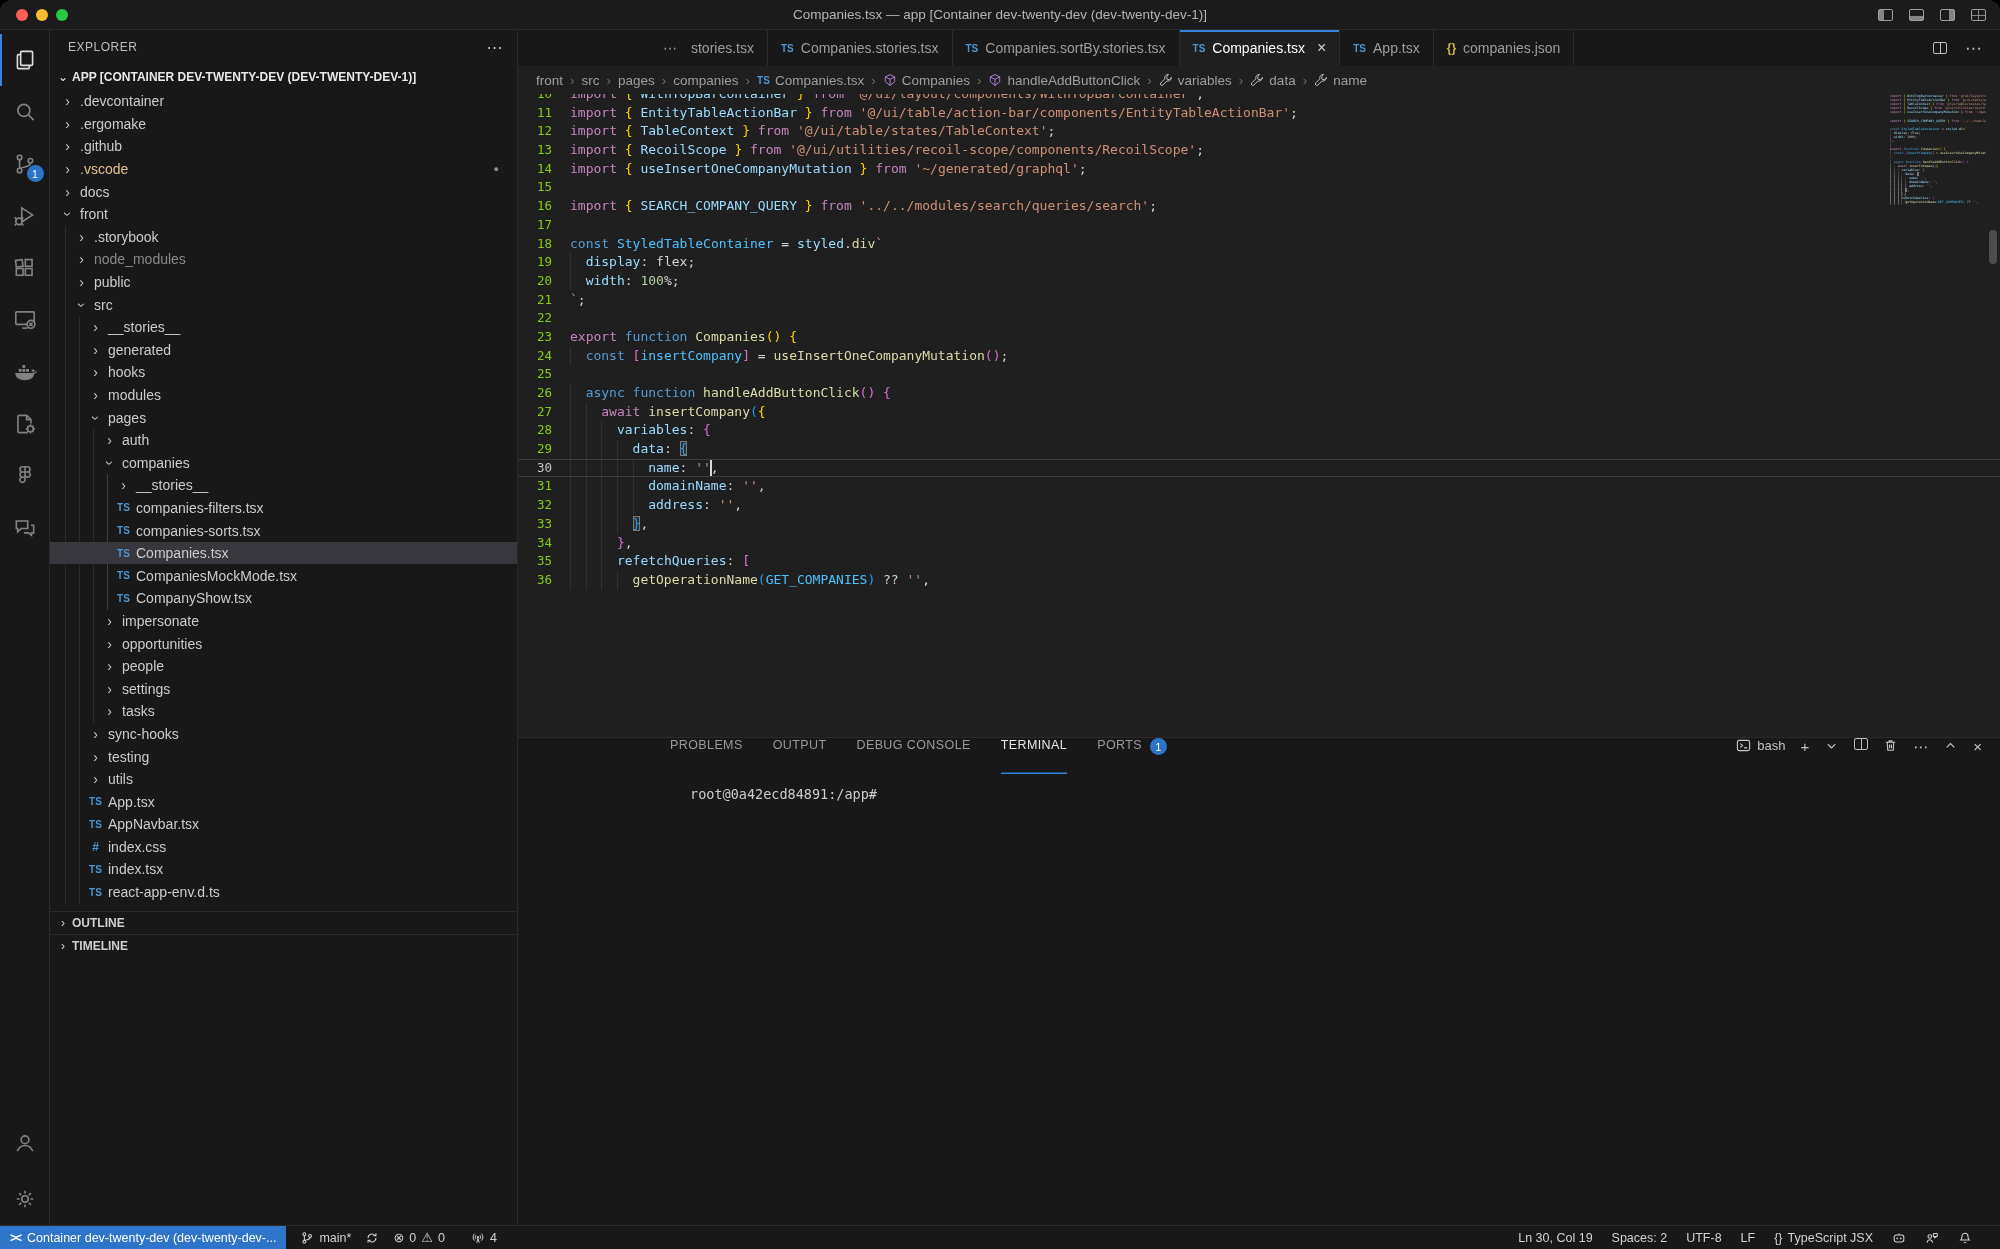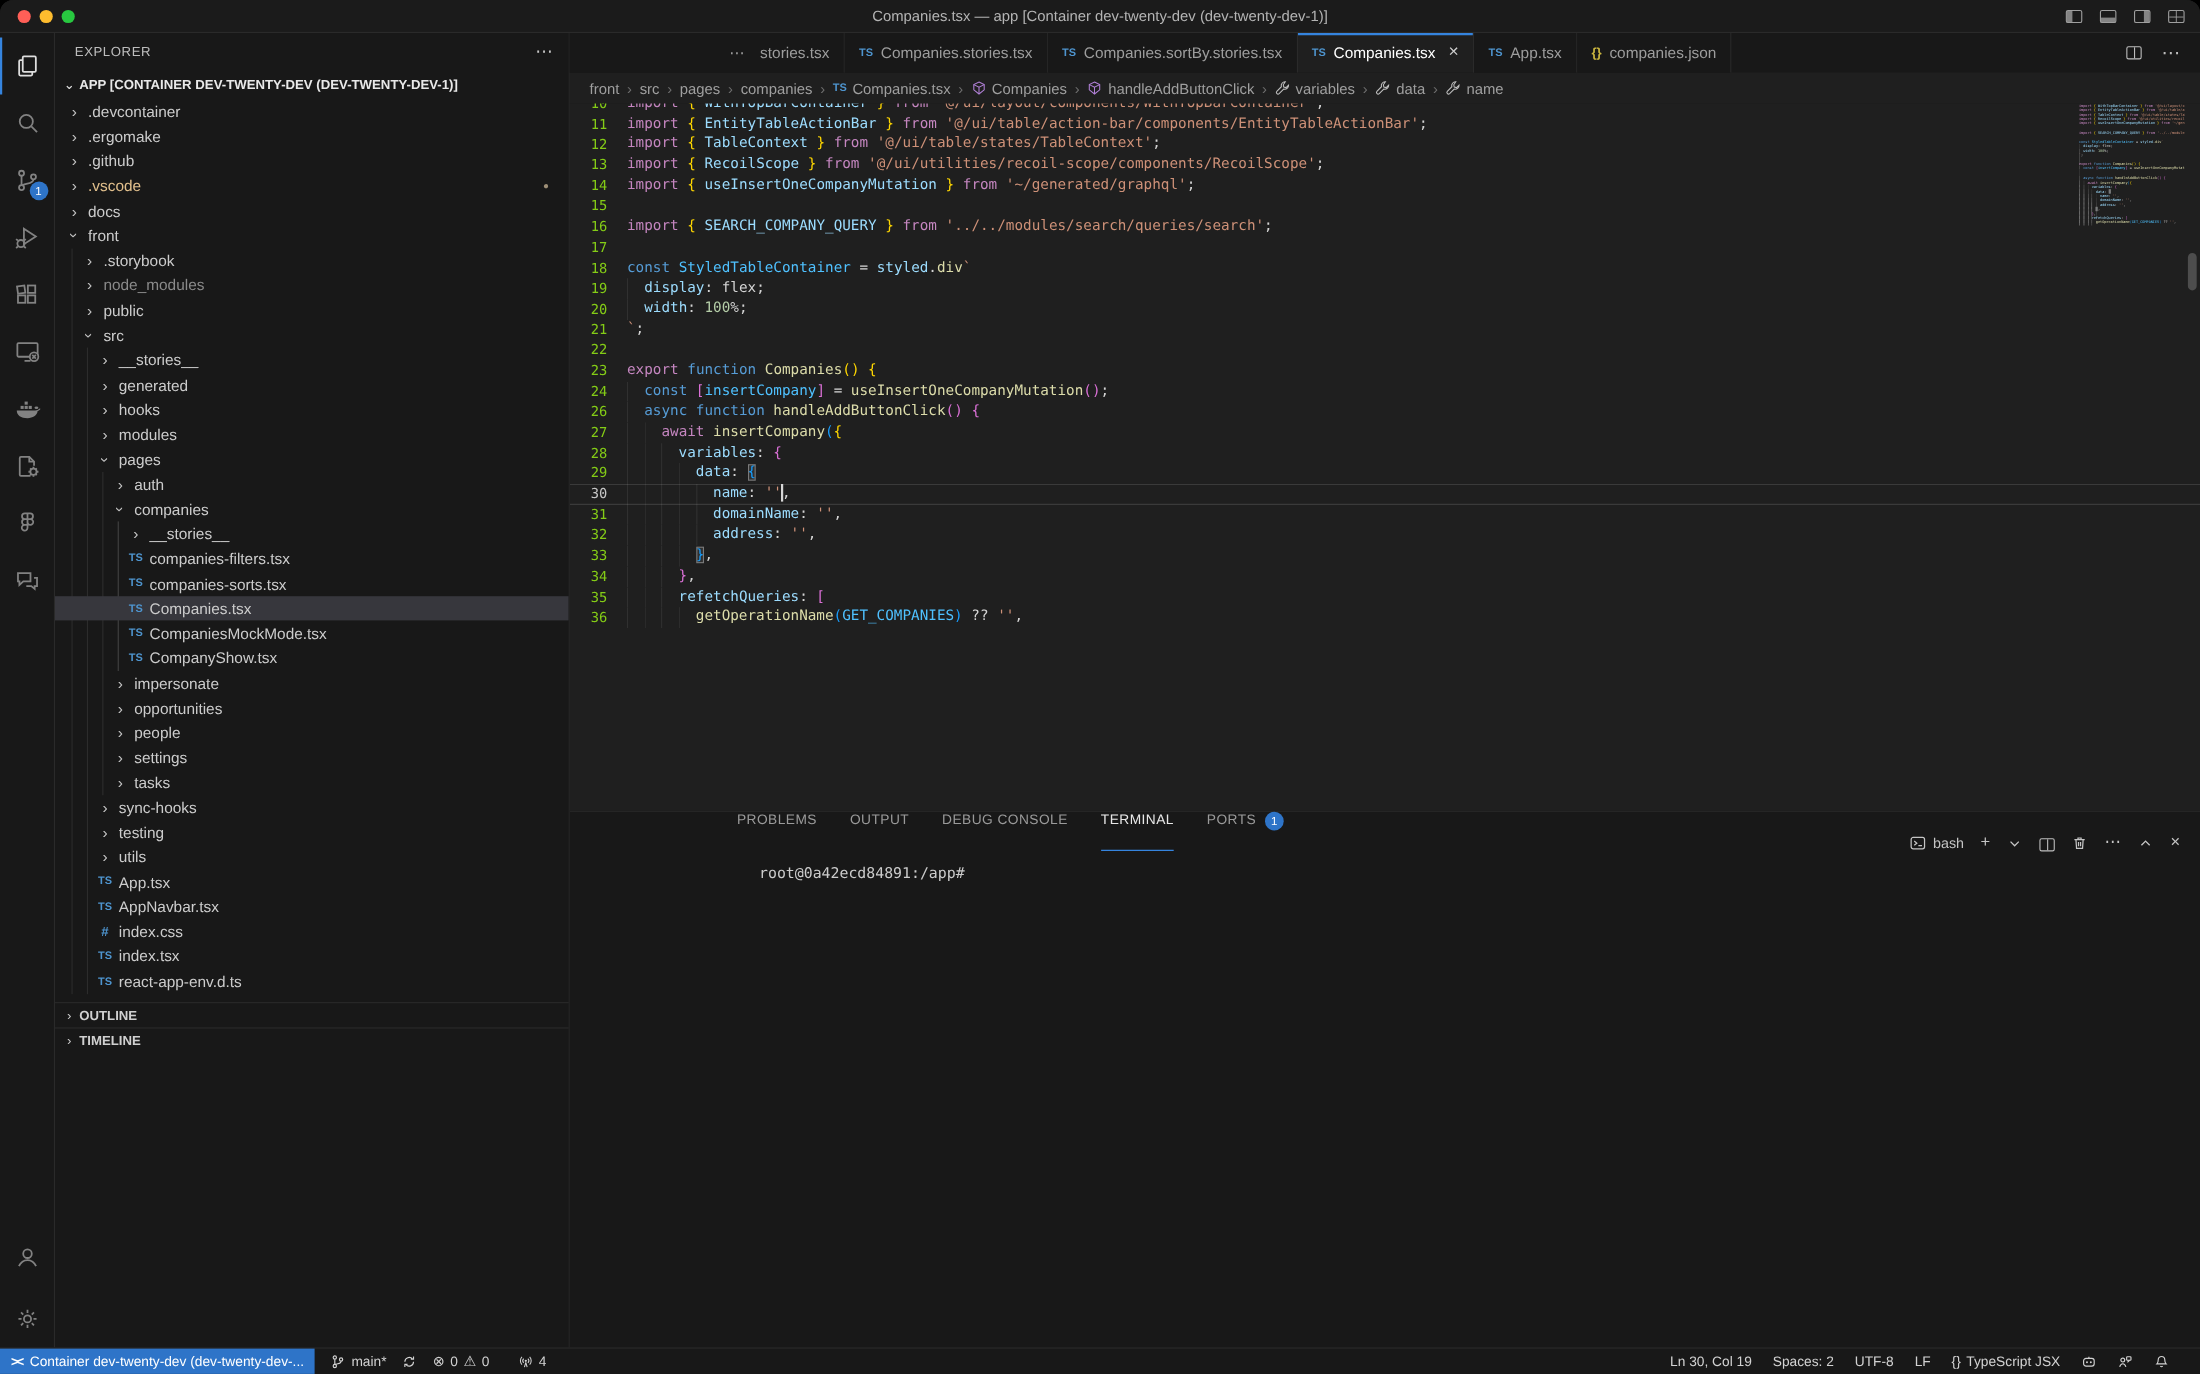--- a/index.html
+++ b/index.html
@@ -95,21 +95,21 @@
   .minimap{position:absolute;top:0;right:14px;width:96px;font-family:"DejaVu Sans Mono",monospace;font-size:3.2px;line-height:4.1px;overflow:hidden;}
   .mm-line{white-space:pre;height:4.1px;}
   .scroll-thumb{position:absolute;right:3px;top:136px;width:8px;height:34px;background:#4d4d4d;border-radius:4px;}
 
   
   .panel{height:488px;border-top:1px solid var(--bd);background:var(--bg-dark);display:flex;flex-direction:column;flex:none;}
   .panel-tabs{height:36px;display:flex;align-items:stretch;padding-left:152px;gap:30px;font-size:12.5px;color:#9a9a9a;flex:none;}
   .ptab{display:flex;gap:8px;letter-spacing:.4px;cursor:pointer;}
   .ptab.active{color:#e7e7e7;box-shadow:inset 0 -1.5px 0 var(--tabline);}
   .pbadge{min-width:17px;height:17px;border-radius:9px;background:var(--accent);color:#fff;font-size:10.5px;display:flex;align-items:center;justify-content:center;padding:0 3px;letter-spacing:0;}
-  .panel-actions{margin-left:auto;display:flex;align-items:flex-end;gap:15px;padding-right:18px;color:#c5c5c5;font-size:13px;letter-spacing:0;}
+  .panel-actions{margin-left:auto;display:flex;align-items:flex-start;gap:15px;padding-right:18px;color:#c5c5c5;font-size:13px;letter-spacing:0;}
   .panel-actions svg{width:15px;height:15px;}
   .pa-txt{font-size:15px;cursor:pointer;}
   .shell{display:flex;align-items:center;gap:6px;cursor:pointer;}
   .terminal{padding:12px 0 0 172px;font-family:"DejaVu Sans Mono",monospace;font-size:13.5px;color:#cccccc;}
 
   
   .statusbar{height:24px;background:var(--bg-dark);border-top:1px solid var(--bd);display:flex;align-items:center;font-size:12.5px;color:#d2d2d2;flex:none;}
   .sb-remote{height:100%;background:var(--accent);color:#fff;display:flex;align-items:center;gap:7px;padding:0 10px;cursor:pointer;flex:none;}
   .remote-glyph{font-weight:700;letter-spacing:-2px;font-size:12px;}
   .sb-item{display:flex;align-items:center;gap:5px;margin-left:14px;cursor:pointer;}
@@ -561,20 +561,24 @@
               <span class="num">22</span>
               <span class="txt"></span>
             </div>
             <div class="line">
               <span class="num">23</span>
               <span class="txt"><span class="t-k">export </span><span class="t-b">function </span><span class="t-f">Companies</span><span class="t-g">()</span><span class="t-p"> </span><span class="t-g">{</span></span>
             </div>
             <div class="line">
               <span class="num">24</span>
               <span class="txt"><span class="ind"></span><span class="t-b">const </span><span class="t-o">[</span><span class="t-c">insertCompany</span><span class="t-o">]</span><span class="t-p"> = </span><span class="t-f">useInsertOneCompanyMutation</span><span class="t-o">()</span><span class="t-p">;</span></span>
+            </div>
+            <div class="line">
+              <span class="num">25</span>
+              <span class="txt"></span>
             </div>
             <div class="line">
               <span class="num">26</span>
               <span class="txt"><span class="ind"></span><span class="t-b">async </span><span class="t-b">function </span><span class="t-f">handleAddButtonClick</span><span class="t-o">()</span><span class="t-p"> </span><span class="t-o">{</span></span>
             </div>
             <div class="line">
               <span class="num">27</span>
               <span class="txt"><span class="ind"></span><span class="ind"></span><span class="t-k">await </span><span class="t-f">insertCompany</span><span class="t-u">(</span><span class="t-g">{</span></span>
             </div>
             <div class="line">

